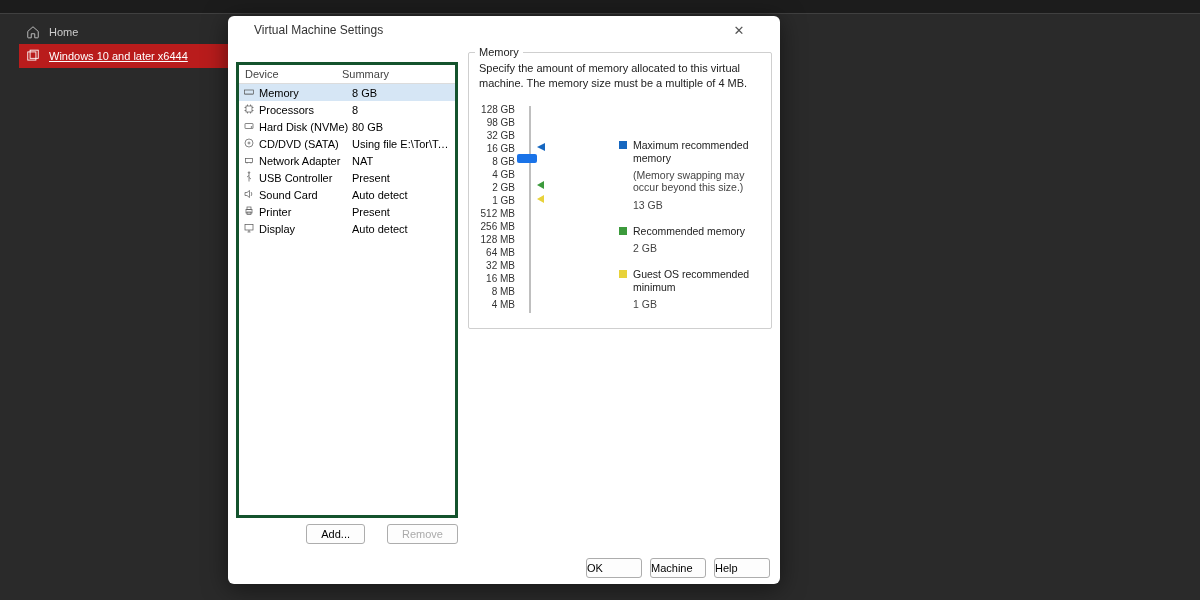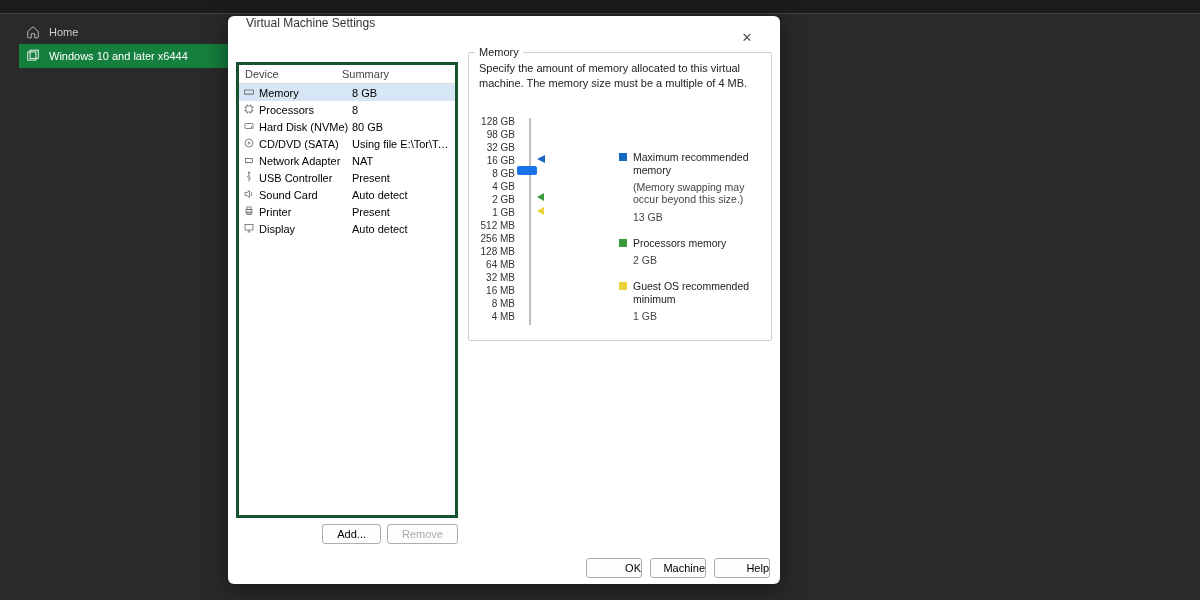--- a/index.html
+++ b/index.html
@@ -1,76 +1,76 @@
 <!DOCTYPE html>
 <html><head>
 <meta charset="utf-8">
 <style>
 * { margin: 0; padding: 0; box-sizing: border-box; font-family: "Segoe UI", Tahoma, sans-serif; }
 body { background: #000; width: 1200px; height: 600px; overflow: hidden; }
 .app { background: #2a2a2a; width: 100%; height: 100%; position: relative; }
 .toolbar { height: 14px; background: #1c1c1c; border-bottom: 1px solid #404040; }
 .sidebar { position: absolute; left: 19px; top: 20px; width: 210px; height: 560px; background: #2a2a2a; }
 .side-item { display: flex; align-items: center; height: 24px; padding: 0 6px; color: #ccc; font-size: 11px; cursor: pointer; }
-.side-item.selected { background: #15803d; color: #fff; }
+.side-item.selected { background: #b91c1c; color: #fff; text-decoration: underline; }
 .side-icon { width: 16px; height: 16px; margin-right: 8px; display: inline-flex; align-items: center; justify-content: center; }
 .side-icon svg { width: 14px; height: 14px; stroke: #ccc; fill: none; stroke-width: 1.5; }
 .side-item.selected .side-icon svg { stroke: #fff; }
 
 .dialog { position: absolute; left: 228px; top: 16px; width: 552px; height: 568px; background: #fff; border-radius: 6px; box-shadow: 0 4px 24px rgba(0,0,0,0.5); display: flex; flex-direction: column; }
-.dlg-title { height: 28px; display: flex; align-items: flex-start; padding: 0 18px; font-size: 12px; color: #333; flex-direction: column; }
+.dlg-title { height: 28px; display: flex; align-items: center; padding: 0 26px; font-size: 12px; color: #333; }
 .dlg-close { margin-left: auto; width: 30px; text-align: center; color: #555; cursor: pointer; font-size: 13px; }
 .tabs { display: flex; padding: 0 8px; border-bottom: 1px solid #d8d8d8; }
 .tab { font-size: 11px; padding: 4px 8px 6px; color: #444; cursor: pointer; }
 .tab.active { color: #000; border-bottom: 2px solid #000; margin-bottom: -1px; }
 
 .dlg-body { flex: 1; display: flex; padding: 8px; gap: 10px; overflow: hidden; }
 .left-col { width: 222px; display: flex; flex-direction: column; }
 .dev-list { flex: 1; border: 3px solid #14532d; background: #fff; font-size: 11px; overflow: hidden; margin-top: 10px; }
 .dev-head { display: flex; border-bottom: 1px solid #dcdcdc; }
 .dev-head div { padding: 3px 6px; color: #444; }
 .col-dev-h { width: 97px; }
 .dev-row { display: flex; align-items: center; height: 17px; padding: 0 4px; cursor: pointer; }
 .dev-row.sel { background: #d6e6f5; }
 .dev-icon { width: 14px; height: 14px; margin-right: 2px; display: inline-flex; }
 .dev-icon svg { width: 12px; height: 12px; stroke: #555; fill: none; stroke-width: 1.4; }
 .col-dev { width: 93px; white-space: nowrap; overflow: hidden; text-overflow: ellipsis; }
 .col-sum { white-space: nowrap; overflow: hidden; text-overflow: ellipsis; flex: 1; }
-.dev-btns { display: flex; justify-content: flex-end; gap: 6px; margin-top: 6px; }
+.dev-btns { display: flex; justify-content: flex-end; gap: 22px; margin-top: 6px; }
 .btn { font-size: 11px; padding: 3px 14px; background: #fdfdfd; border: 1px solid #adadad; border-radius: 3px; cursor: pointer; }
 .btn:disabled { color: #aaa; cursor: default; }
 
 .right-col { flex: 1; display: flex; flex-direction: column; font-size: 11px; color: #222; }
 .fieldset { border: 1px solid #cfcfcf; border-radius: 2px; padding: 8px 10px 12px; margin-bottom: 8px; position: relative; }
 .fieldset-label { position: absolute; top: -7px; left: 6px; background: #fff; padding: 0 4px; font-size: 11px; }
 .desc { font-size: 11px; line-height: 1.35; margin-bottom: 10px; }
 .mem-input-row { display: flex; align-items: center; gap: 6px; }
 .mem-input { width: 52px; height: 18px; border: 1px solid #888; font-size: 11px; text-align: right; padding-right: 2px; }
 .spinner { width: 14px; height: 18px; display: inline-flex; flex-direction: column; border: 1px solid #888; border-left: none; }
 .sp { flex: 1; display: flex; align-items: center; justify-content: center; font-size: 6px; cursor: pointer; background: #f2f2f2; }
 .sp:first-child { border-bottom: 1px solid #888; }
 
-.scale-wrap { display: flex; margin-top: 24px; gap: 8px; justify-content: flex-end; }
+.scale-wrap { display: flex; margin-top: 12px; gap: 8px; justify-content: flex-end; }
 .scale-labels { text-align: right; font-size: 10px; color: #333; width: 36px; }
 .scale-labels div { height: 13px; line-height: 13px; }
 .scale-track { width: 14px; position: relative; }
 .track-line { position: absolute; left: 6px; top: 3px; bottom: 3px; width: 2px; background: #bfbfbf; }
 .marker { position: absolute; left: -3px; width: 0; height: 0; }
 .mk-blue { border-top: 4px solid transparent; border-bottom: 4px solid transparent; border-right: 8px solid #1667c0; left: 14px; }
 .mk-green { border-top: 4px solid transparent; border-bottom: 4px solid transparent; border-right: 7px solid #3c9a3c; left: 14px; }
 .mk-yellow { border-top: 4px solid transparent; border-bottom: 4px solid transparent; border-right: 7px solid #e8d23a; left: 14px; }
 .thumb { position: absolute; left: -6px; width: 20px; height: 9px; background: #1a73e8; border-radius: 2px; }
 .legend { flex: 1; font-size: 10.5px; padding-left: 74px; padding-top: 36px; }
 .leg-item { display: flex; align-items: flex-start; gap: 6px; margin-bottom: 4px; }
 .leg-sw { width: 8px; height: 8px; margin-top: 2px; flex-shrink: 0; }
 .leg-txt { line-height: 1.25; }
 .leg-sub { color: #444; margin: 1px 0 6px 14px; font-size: 10.5px; }
 
 .dlg-footer { display: flex; justify-content: flex-end; gap: 8px; padding: 6px 10px; }
-.btn2 { font-size: 11px; padding: 3px 0; width: 56px; background: #fdfdfd; border: 1px solid #adadad; border-radius: 3px; cursor: pointer; text-align: right; }
+.btn2 { font-size: 11px; padding: 3px 0; width: 56px; background: #fdfdfd; border: 1px solid #adadad; border-radius: 3px; cursor: pointer; text-align: left; }
 </style>
 </head>
 <body>
 
 <div class="app">
   <div class="toolbar"></div>
 
   <div class="sidebar">
     <div class="side-item">
       <span class="side-icon">
@@ -235,21 +235,21 @@
             </div>
             <div class="legend">
               <div class="leg-item">
                   <span class="leg-sw" style="background:#1667c0"></span>
                   <span class="leg-txt">Maximum recommended memory</span>
                 </div>
               <div class="leg-sub">(Memory swapping may occur beyond this size.)</div>
               <div class="leg-sub" style="margin-bottom:14px;">13 GB</div>
               <div class="leg-item">
                   <span class="leg-sw" style="background:#3c9a3c"></span>
-                  <span class="leg-txt">Processors memory</span>
+                  <span class="leg-txt">Recommended memory</span>
                 </div>
               <div class="leg-sub" style="margin-bottom:14px;">2 GB</div>
               <div class="leg-item">
                   <span class="leg-sw" style="background:#e8d23a"></span>
                   <span class="leg-txt">Guest OS recommended minimum</span>
                 </div>
               <div class="leg-sub">1 GB</div>
             </div>
           </div>
         </div>

